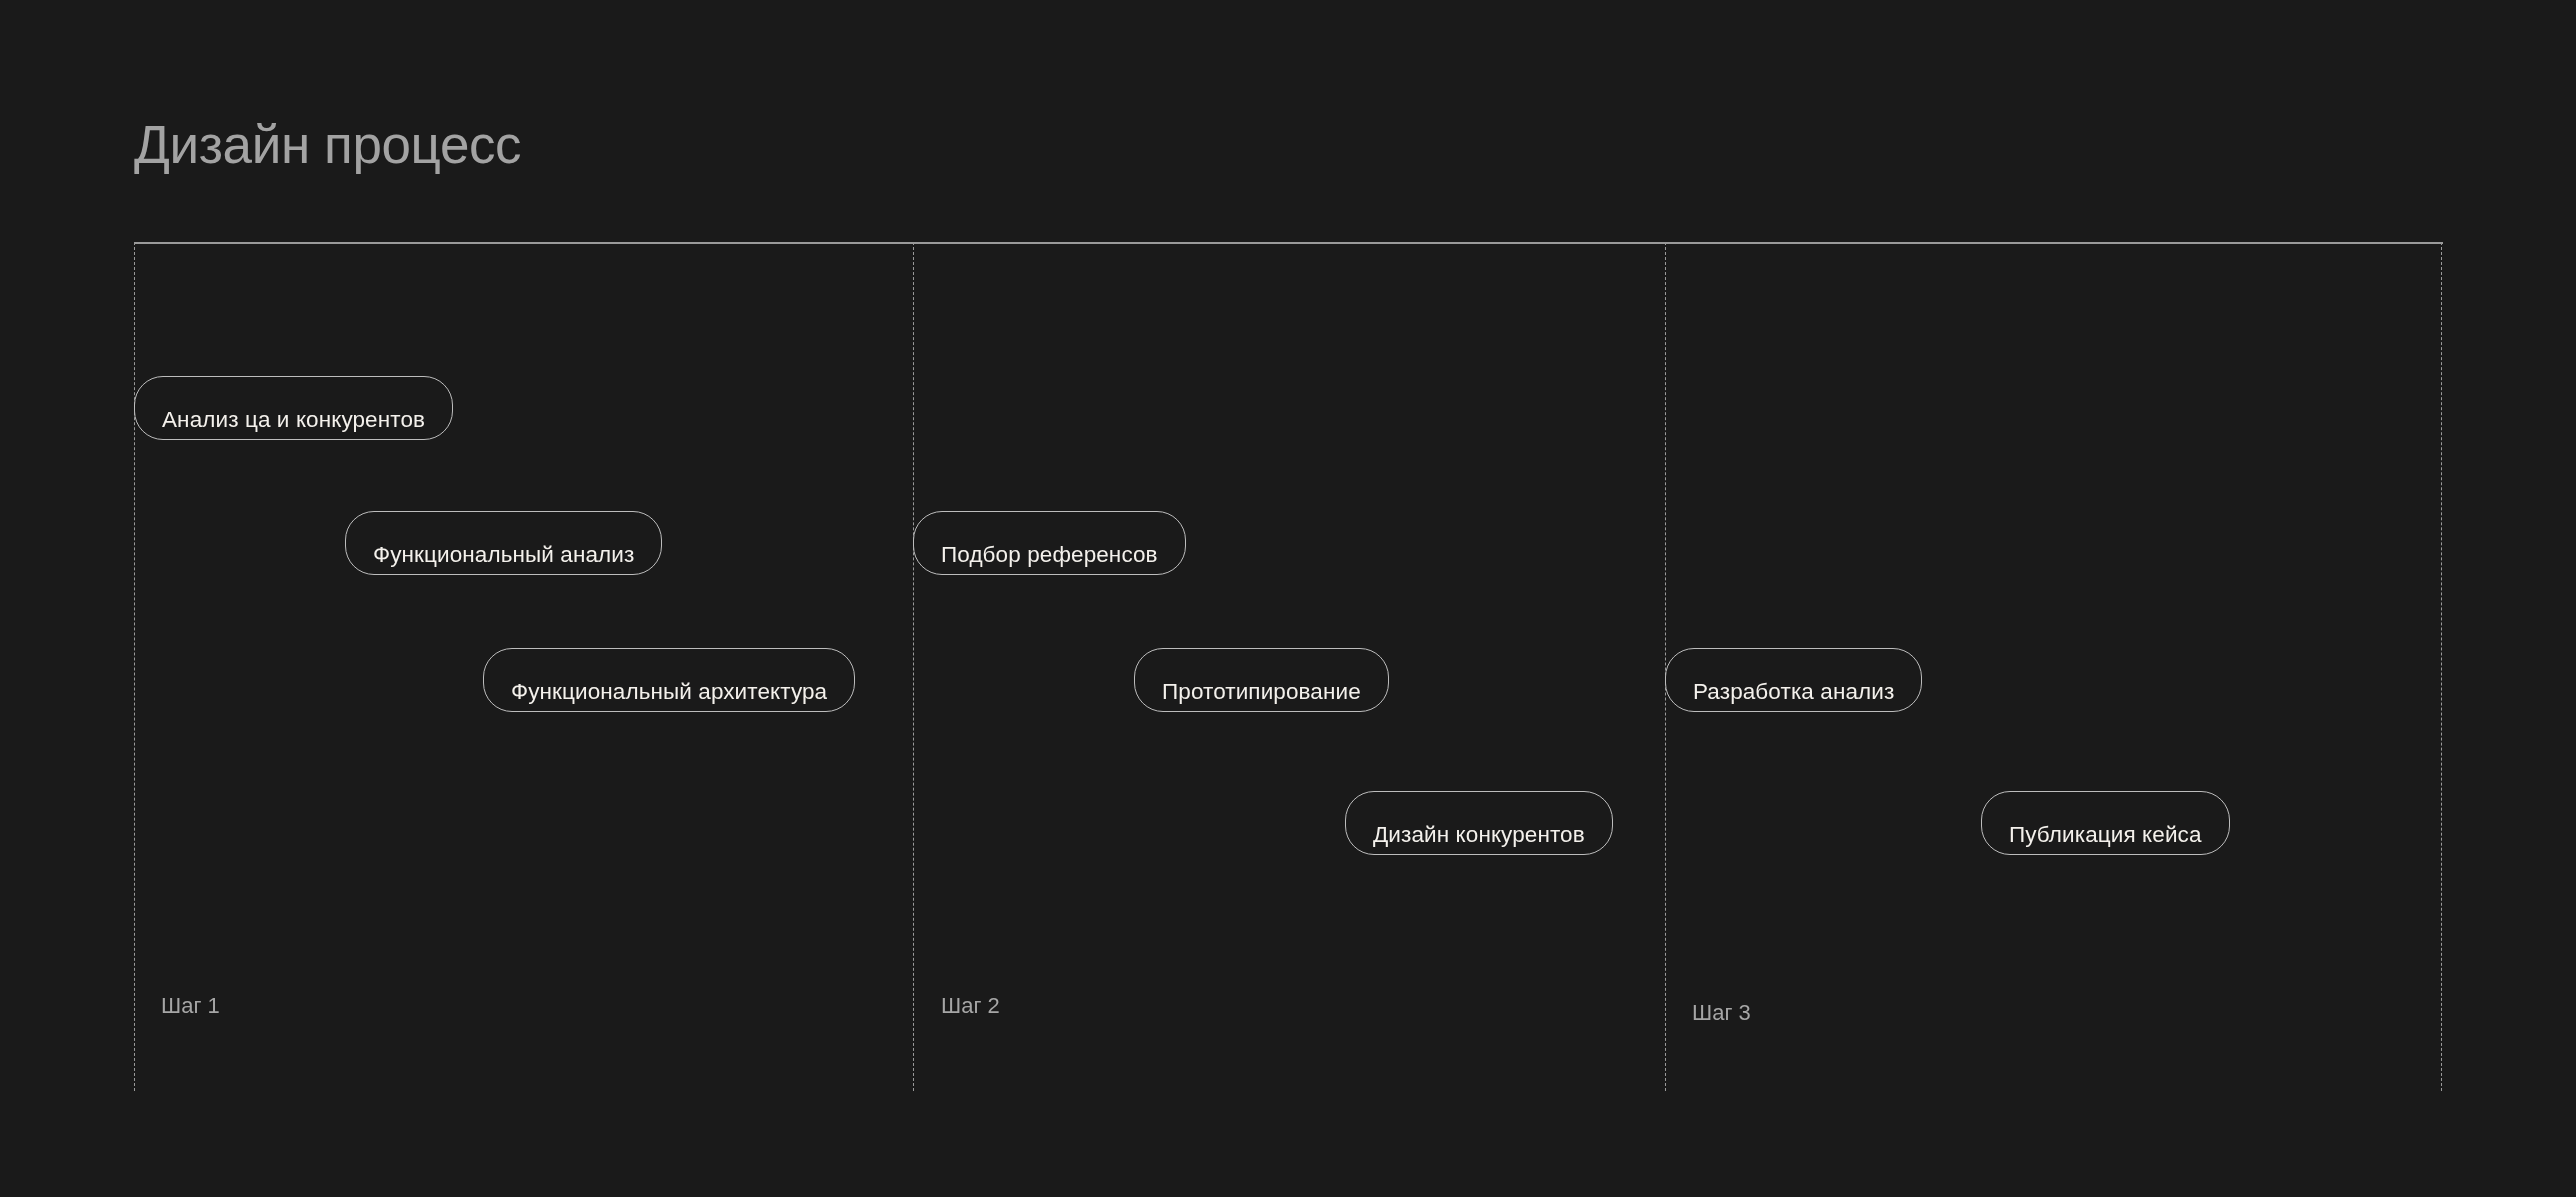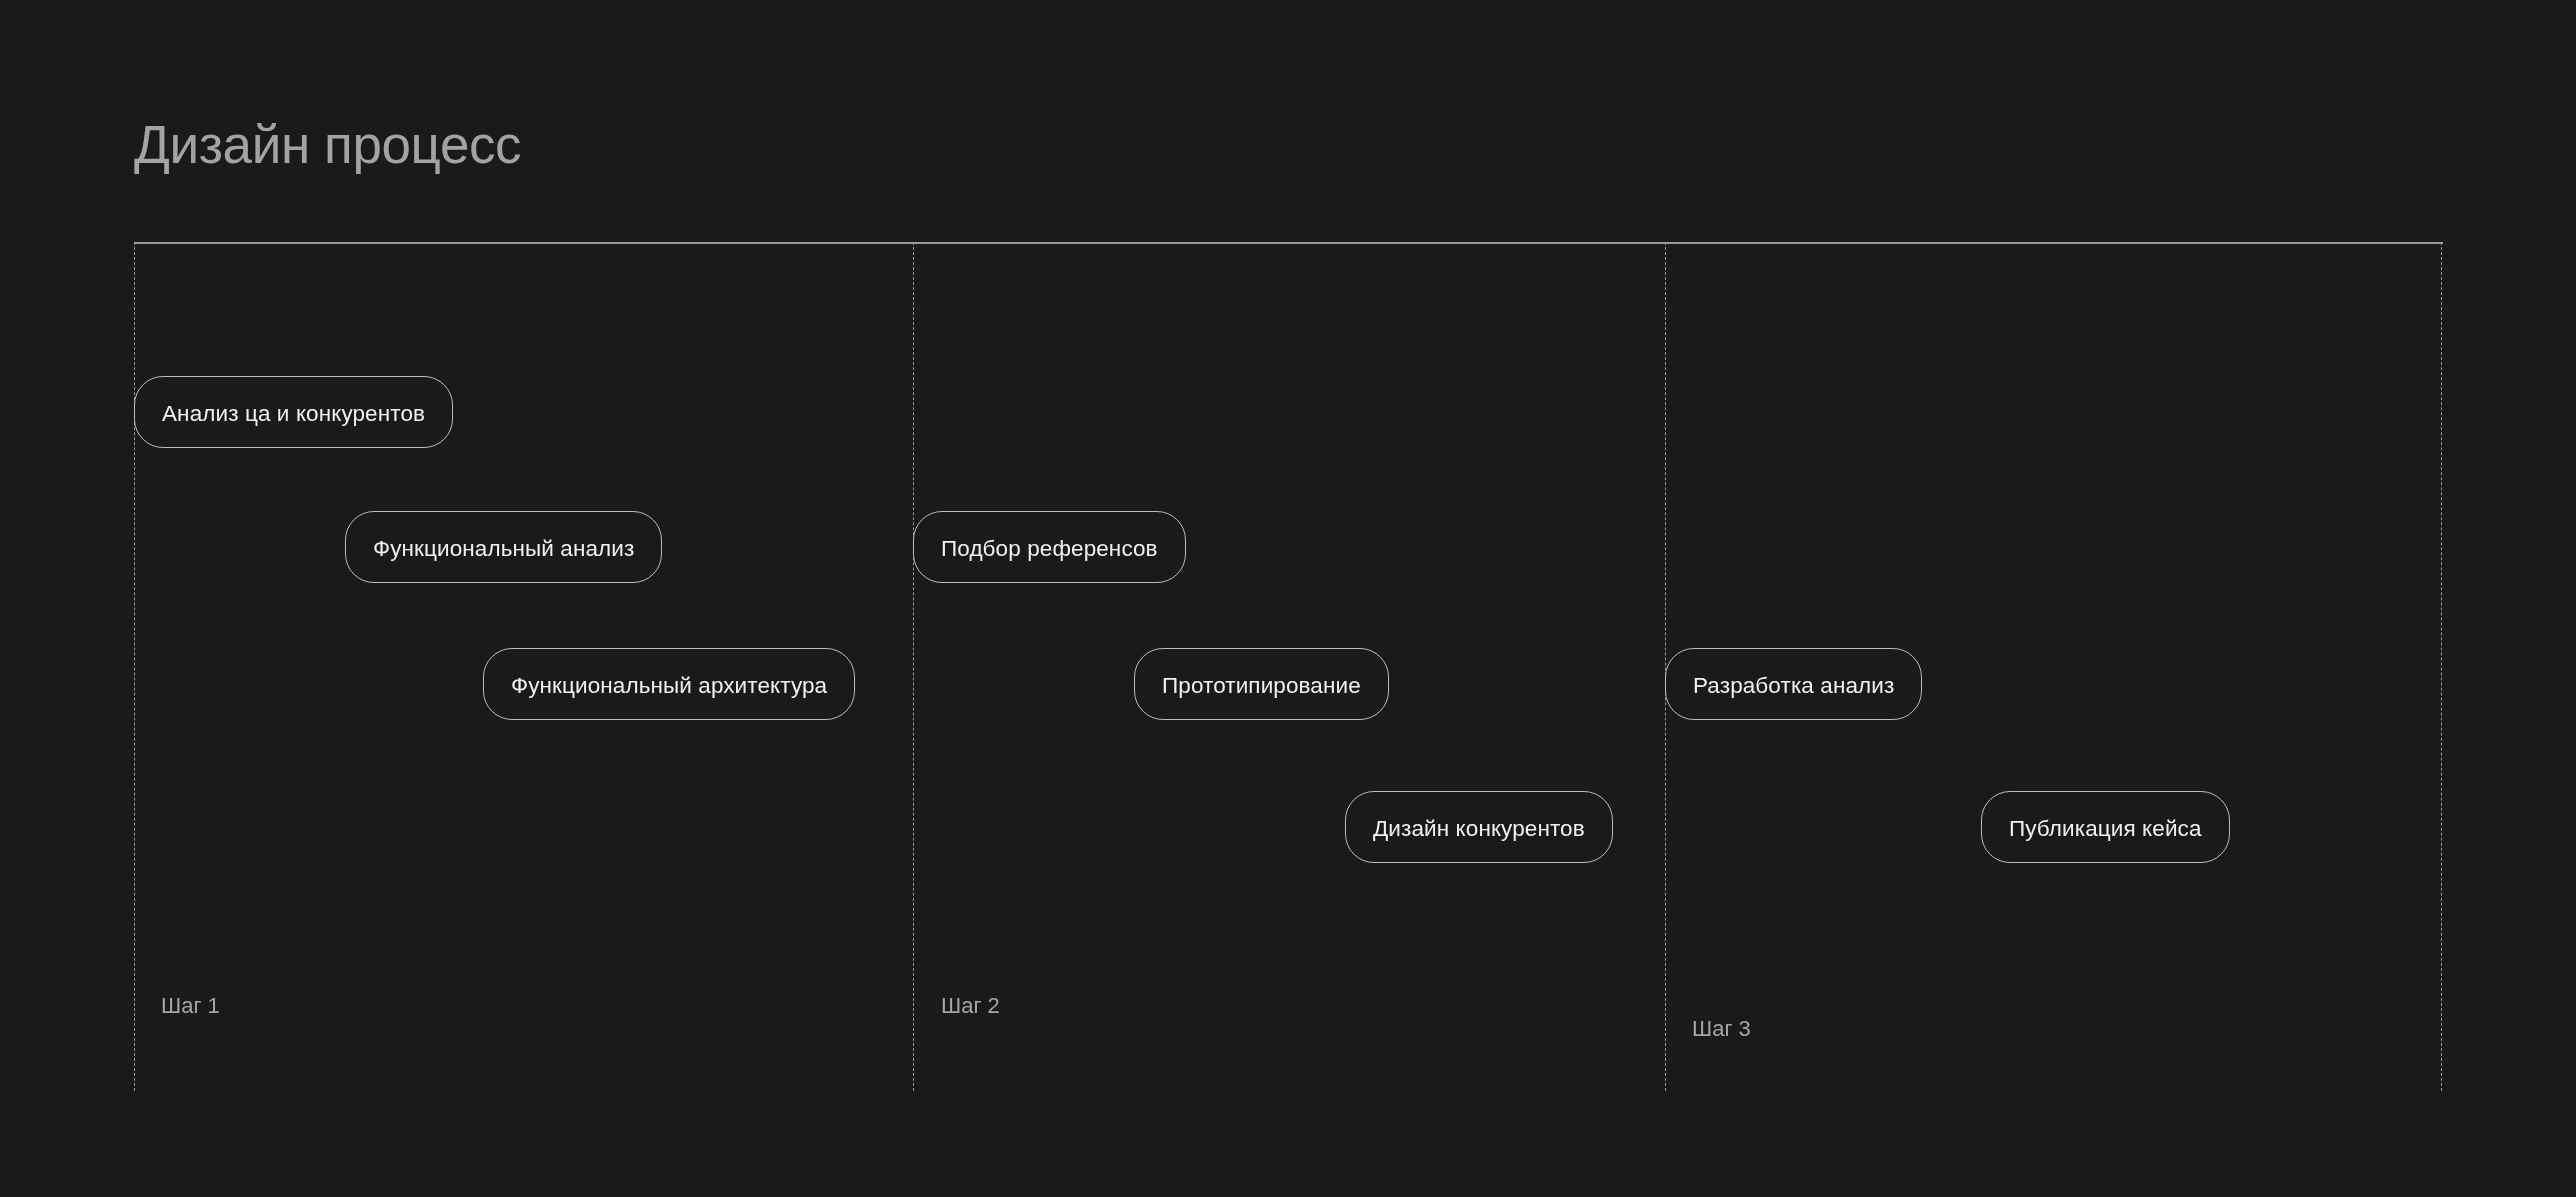--- a/index.html
+++ b/index.html
@@ -67,30 +67,30 @@
     color: #a6a6a6;
     white-space: nowrap;
     line-height: 1;
     text-align: right;
   }
 
   
   .pill {
     position: absolute;
     box-sizing: border-box;
-    height: 72px;
+    height: 64px;
     border: 1.6px solid #bdbdbd;
     border-radius: 29px;
     background: transparent;
     color: #f4f1ec;
     font-size: 22.5px;
     line-height: 53px;
     text-align: center;
     white-space: nowrap;
-    padding: 10px 27px;
+    padding: 16px 27px;
     letter-spacing: 0.1px;
   }
 </style>
 </head>
 <body>
 
 <div id="page-root">
 
   <h1 class="page-title">Дизайн процесс</h1>
 
@@ -101,21 +101,21 @@
     <div id="dividers">
         <div class="divider" style="left: 0px;"></div>
         <div class="divider" style="left: 779px;"></div>
         <div class="divider" style="left: 1531px;"></div>
         <div class="divider" style="left: 2307px;"></div>
       </div>
 
     <div id="step-labels">
         <div class="step-label" style="left: 27px; top: 753px;">Шаг 1</div>
         <div class="step-label" style="left: 807px; top: 753px;">Шаг 2</div>
-        <div class="step-label" style="left: 1558px; top: 776px;">Шаг 3</div>
+        <div class="step-label" style="left: 1558px; top: 760px;">Шаг 3</div>
       </div>
 
     <div id="pills">
         <div class="pill" style="left: 0px; top: 134px;">Анализ ца и конкурентов</div>
         <div class="pill" style="left: 211px; top: 269px;">Функциональный анализ</div>
         <div class="pill" style="left: 779px; top: 269px;">Подбор референсов</div>
         <div class="pill" style="left: 349px; top: 406px;">Функциональный архитектура</div>
         <div class="pill" style="left: 1000px; top: 406px;">Прототипирование</div>
         <div class="pill" style="left: 1531px; top: 406px;">Разработка анализ</div>
         <div class="pill" style="left: 1211px; top: 549px;">Дизайн конкурентов</div>

